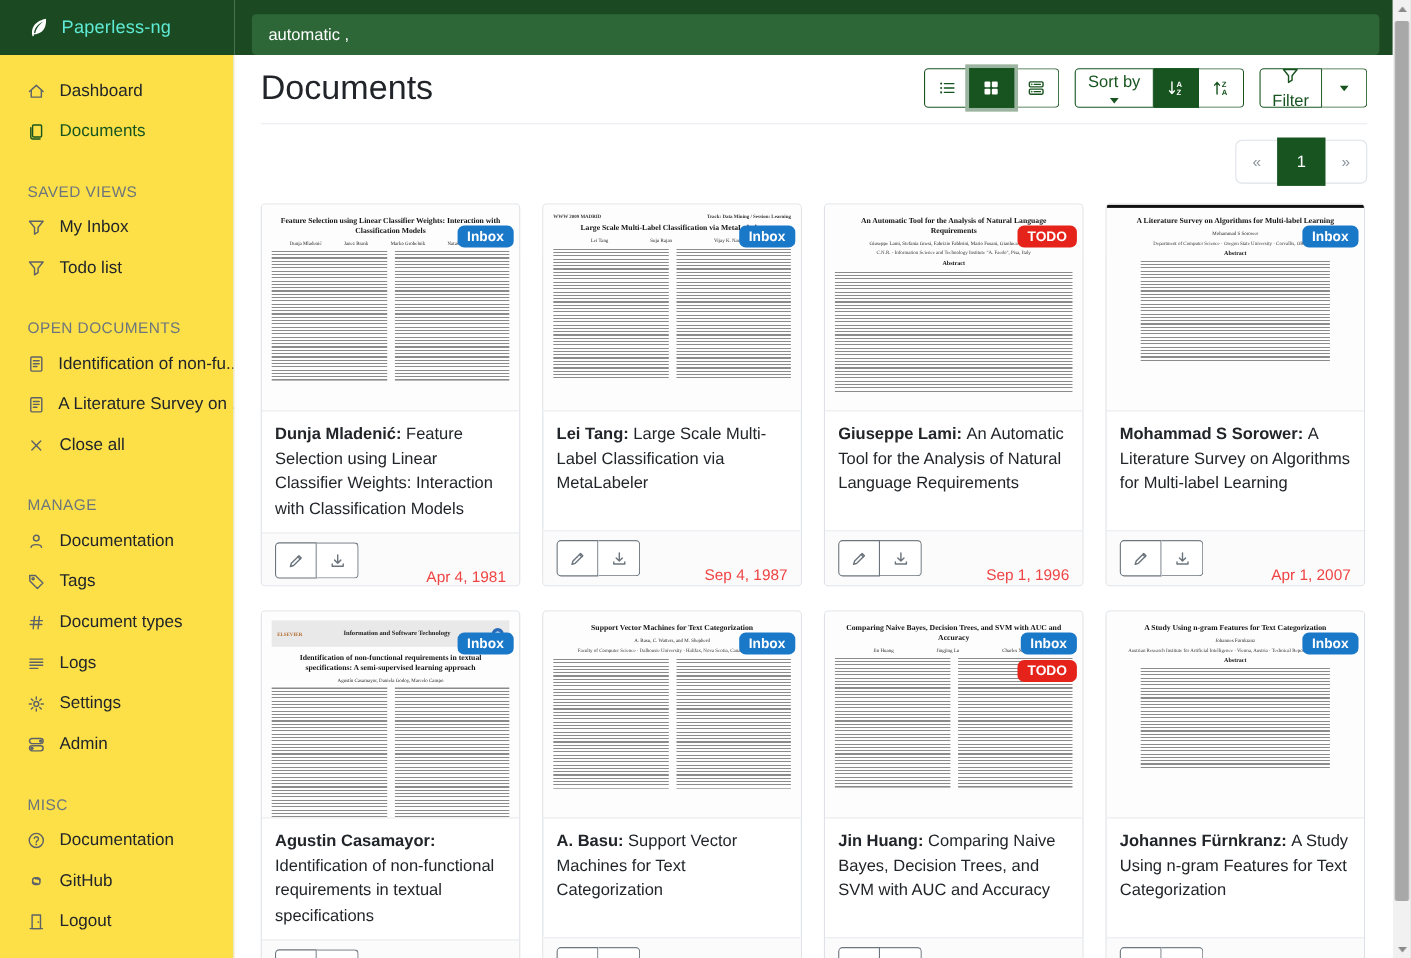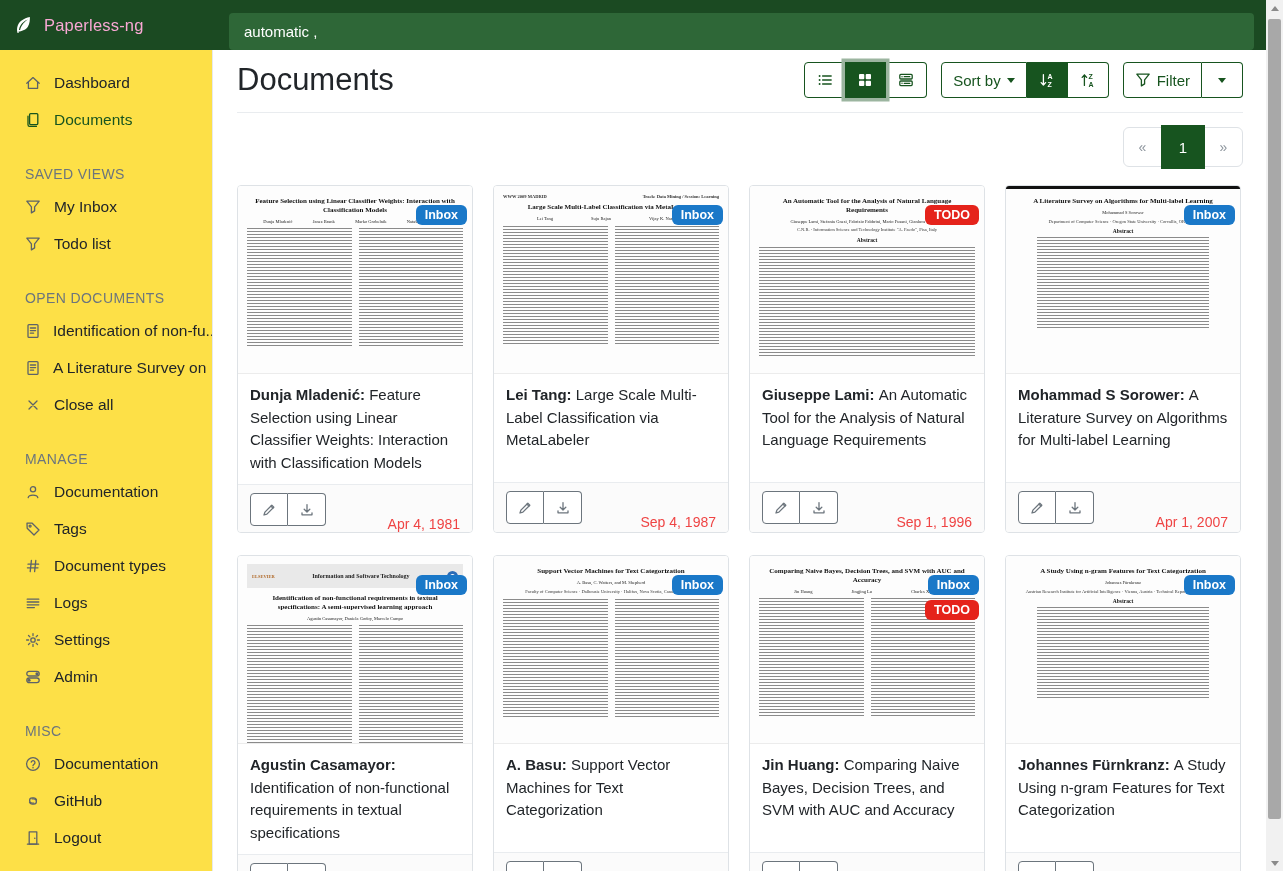--- a/index.html
+++ b/index.html
@@ -3,21 +3,21 @@
 <meta charset="utf-8">
 <style>
   * { margin:0; padding:0; box-sizing:border-box; }
   html,body { width:1283px; height:871px; overflow:hidden; background:#fff;
               font-family:"Liberation Sans", sans-serif; color:#212529; }
   .app { display:flex; width:1266px; height:871px; }
 
   
   .sidebar { width:213px; flex:0 0 213px; display:flex; flex-direction:column; height:871px; }
   .brand { height:50px; background:#1b4a22; display:flex; align-items:center; gap:10px;
-           padding:0 12px; color:#f9a8d4; flex:0 0 50px; cursor:pointer; }
+           padding:0 24px; color:#5eead4; flex:0 0 50px; cursor:pointer; }
   .brand .logo svg { display:block; }
   .brand-title { font-size:16.5px; font-weight:400; letter-spacing:.2px; }
   .nav { flex:1; background:#fde047; border-right:1px solid #e7e9eb; padding-top:14px; overflow:hidden; }
   .nav-item { height:37px; display:flex; align-items:center; gap:12px; padding:0 14px 0 25px;
               font-size:15.5px; color:#212529; cursor:pointer; white-space:nowrap; }
   .nav-item .ic { width:17px; height:17px; color:#5d6268; display:flex; align-items:center; }
   .nav-item .ic svg { width:17px; height:17px; }
   .nav-item.active { color:#17541f; }
   .nav-item.active .ic { color:#17541f; }
   .nav-section-label { margin-top:28px; margin-bottom:6px; padding:0 25px; font-size:14px;
@@ -32,21 +32,21 @@
                   font-family:"Liberation Sans", sans-serif; }
 
   .content { flex:1; padding:12px 23px 0 24px; overflow:hidden; }
   .head-row { display:flex; align-items:center; justify-content:space-between; }
   .page-title { font-size:31px; font-weight:400; color:#212529; }
 
   .toolbar { display:flex; gap:14px; align-items:center; }
   .btn-group { display:flex; }
   .btn { height:36px; min-width:41px; background:#fff; border:1px solid #17541f; color:#17541f;
          display:flex; align-items:center; justify-content:center; gap:6px; font-size:15px;
-         padding:0 11px; cursor:pointer; }
+         padding:0 11px; cursor:pointer;flex-direction:column; }
   .btn svg { width:16px; height:16px; }
   .btn-group .btn + .btn { border-left:none; }
   .btn-group .btn:first-child { border-radius:4px 0 0 4px; }
   .btn-group .btn:last-child { border-radius:0 4px 4px 0; }
   .btn.active { background:#17541f; color:#fff; }
   .btn.focused { box-shadow:0 0 0 3.5px #9cb5a0; position:relative; z-index:2; }
   .caret { width:0; height:0; border-left:4.5px solid transparent; border-right:4.5px solid transparent;
            border-top:5px solid currentColor; display:inline-block; }
 
   hr.rule { border:none; border-top:1px solid #e9ecef; margin-top:14px; }

